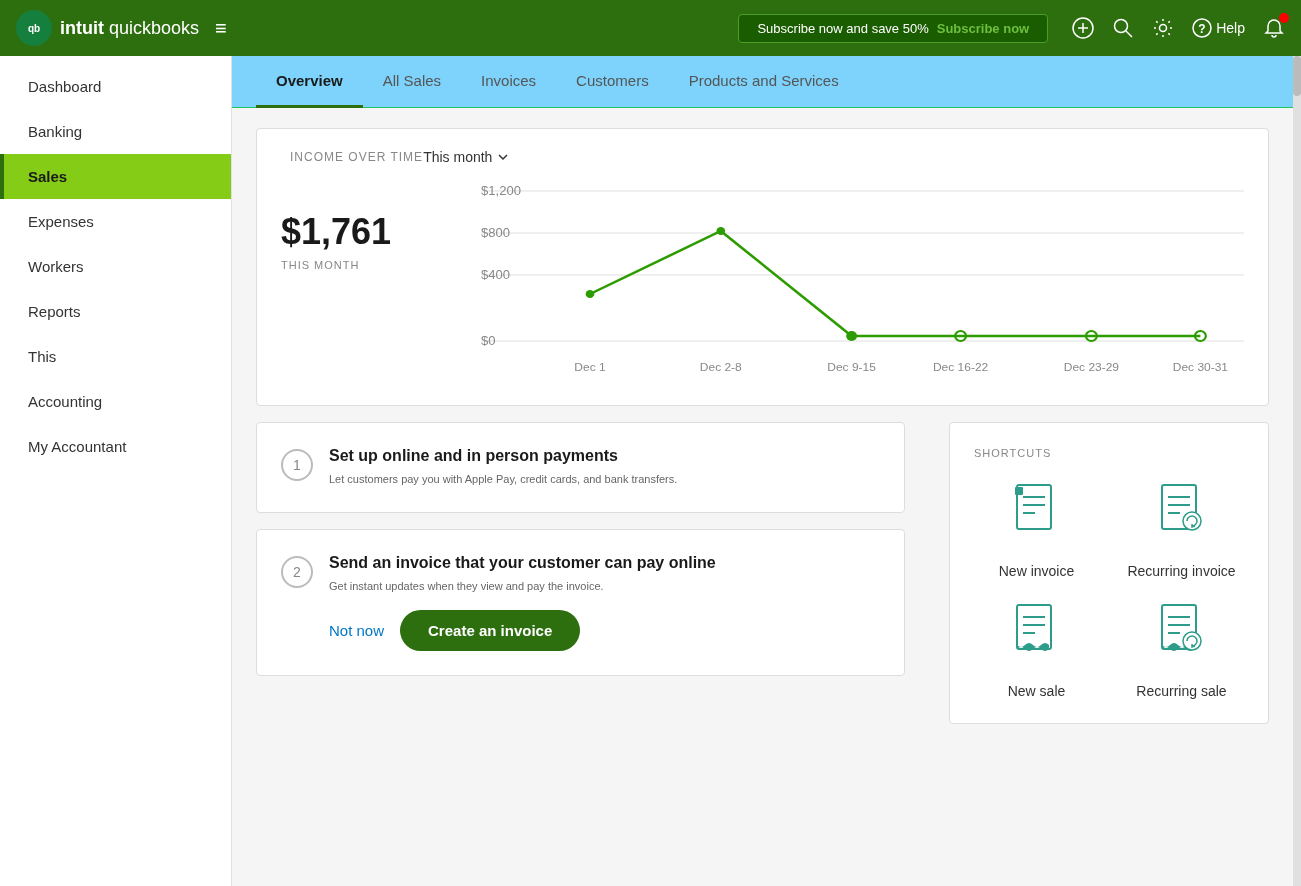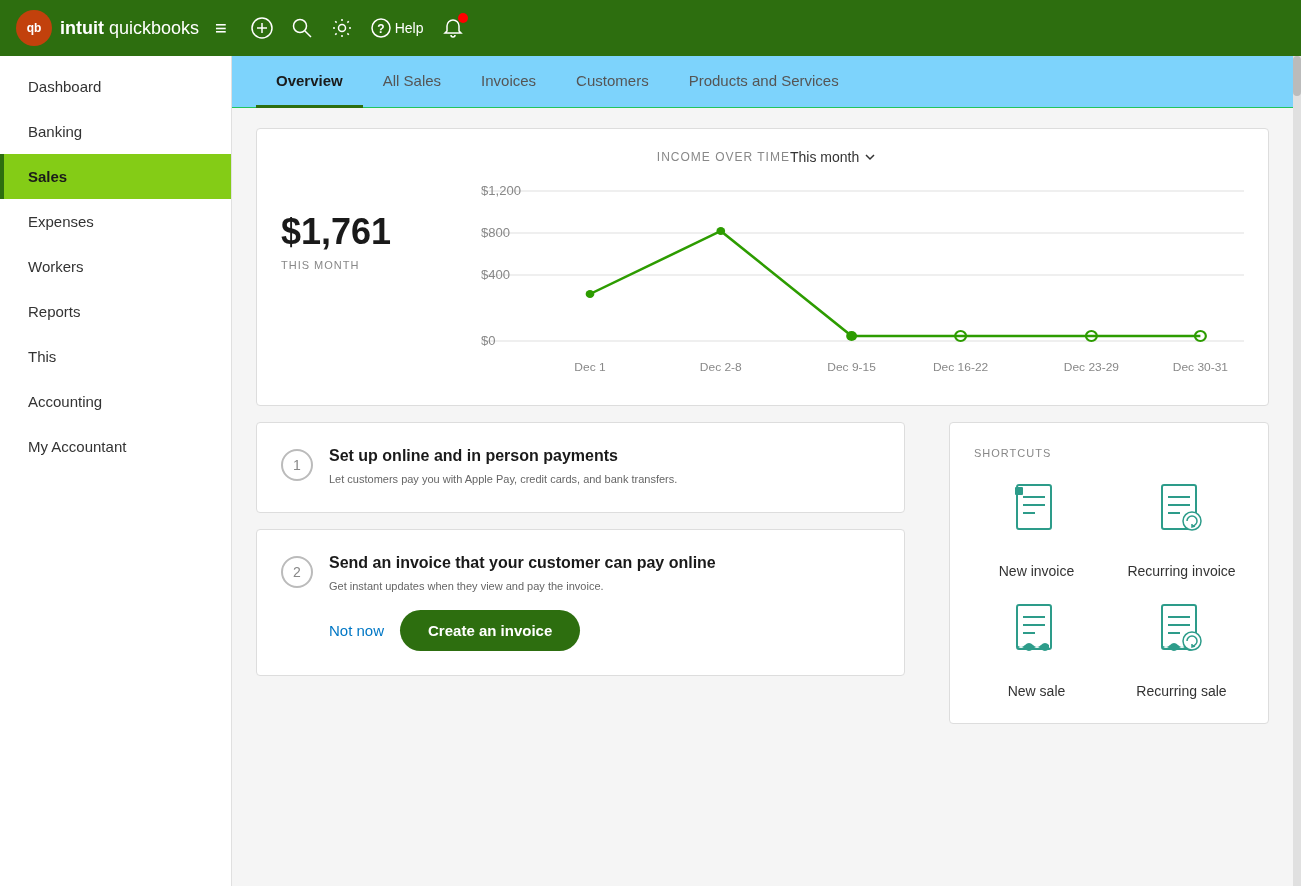--- a/index.html
+++ b/index.html
@@ -15,24 +15,24 @@
       flex-shrink: 0;
     }
     .topnav-logo {
       display: flex;
       align-items: center;
       gap: 8px;
       color: white;
     }
     .logo-icon {
       width: 36px; height: 36px;
-      background: #c2410c;
+      background: #15803d;
       border-radius: 50%;
       display: flex; align-items: center; justify-content: center;
-      font-size: 12px; font-weight: bold; color: white;
+      font-size: 10px; font-weight: bold; color: white;
       flex-shrink: 0;
     }
     .logo-text { color: white; font-size: 18px; font-weight: 300; }
     .logo-text span { font-weight: 700; }
     .topnav-menu { margin-left: 16px; color: white; font-size: 20px; cursor: pointer; }
     .topnav-promo {
       margin-left: auto;
       background: #1a5c00;
       border: 1px solid #4a9e24;
       border-radius: 4px;
@@ -121,21 +121,21 @@
 
     
     .chart-card {
       background: white;
       border: 1px solid #ddd;
       border-radius: 4px;
       padding: 20px 24px;
     }
     .chart-header {
       display: flex;
-      justify-content: center;
+      justify-content: flex-start;
       align-items: center;
       margin-bottom: 16px;
       margin-left: 9px;
     }
     .chart-title { font-size: 12px; color: #888; letter-spacing: 1px; text-transform: uppercase; }
     .chart-filter {
       display: flex;
       align-items: center;
       gap: 4px;
       font-size: 14px;
@@ -243,20 +243,24 @@
   </style>
 </head>
 <body>
 
 <nav class="topnav">
   <div class="topnav-logo">
     <div class="logo-icon">qb</div>
     <div class="logo-text"><span>intuit</span> quickbooks</div>
   </div>
   <div class="topnav-menu">≡</div>
+  <div class="topnav-promo">
+    <span>Subscribe now and save 50%</span>
+    <span class="promo-subscribe">Subscribe now</span>
+  </div>
   <div class="topnav-icons">
     <div class="topnav-icon">
       <svg width="22" height="22" viewBox="0 0 22 22" fill="none">
           <circle cx="11" cy="11" r="10" stroke="white" stroke-width="1.5"></circle>
           <line x1="11" y1="6" x2="11" y2="16" stroke="white" stroke-width="1.5"></line>
           <line x1="6" y1="11" x2="16" y2="11" stroke="white" stroke-width="1.5"></line>
         </svg>
     </div>
     <div class="topnav-icon">
       <svg width="22" height="22" viewBox="0 0 22 22" fill="none">

